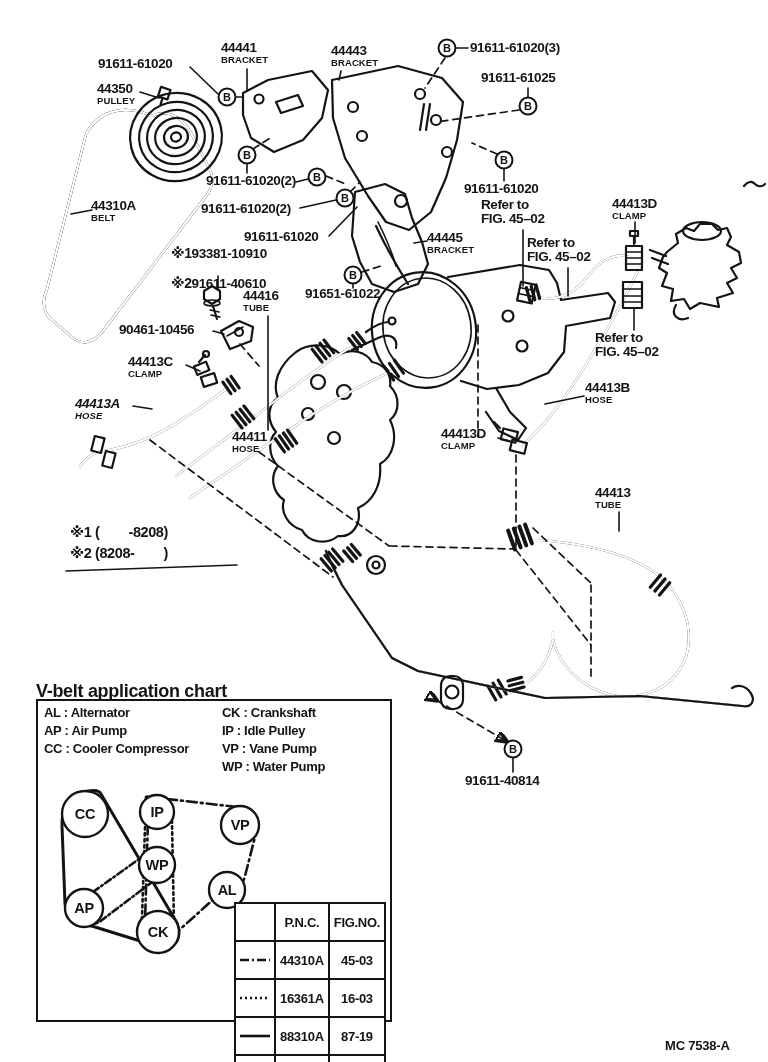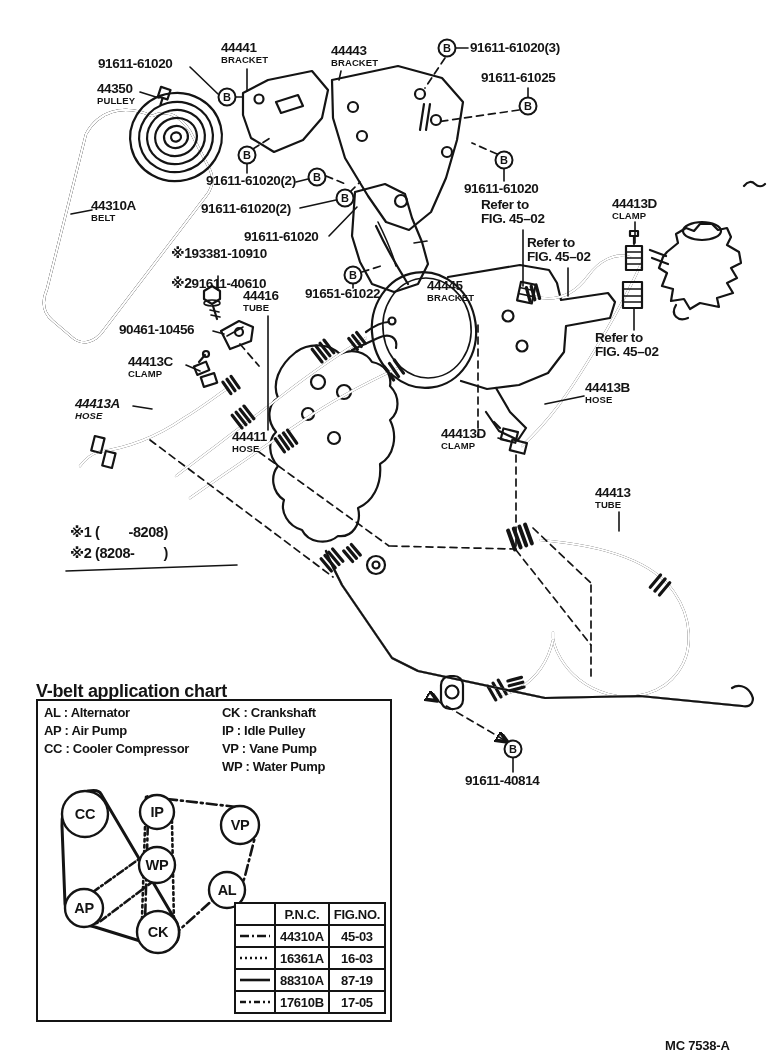--- a/index.html
+++ b/index.html
@@ -39,21 +39,21 @@
   }
   #chart-title { position:absolute; z-index:3; left:36px; top:681px; font-size:18px; font-weight:bold; letter-spacing:-0.3px; }
   .legend-col { position:absolute; z-index:3; font-size:13px; font-weight:bold; letter-spacing:-0.3px; }
   .legend-col .legend-item { height:18px; }
   #legend-left { left:44px; top:705px; }
   #legend-right { left:222px; top:705px; }
 
   #pnc-table { position:absolute; z-index:4; left:234px; top:902px; border-collapse:collapse; background:#ffffff; }
   #pnc-table th, #pnc-table td {
     border:2.2px solid #141414; font-size:13px; font-weight:bold; text-align:center;
-    padding:0 4px; height:20px; letter-spacing:-0.3px;
+    padding:8px 4px; height:20px; letter-spacing:-0.3px;
   }
   #pnc-table .c-line { width:34px; padding:0 2px; }
   #pnc-table svg { display:block; margin:0 auto; }
   #pnc-table svg line { stroke:#141414; stroke-width:2.6; }
   .ls-dashdot  { stroke-dasharray:9 3 2 3; }
   .ls-dotted   { stroke-dasharray:2 3; }
   .ls-solid    { }
   .ls-dashdot2 { stroke-dasharray:6 3 2 3; }
 
   #footer-code { position:absolute; z-index:3; left:665px; top:1038px; font-size:13px; font-weight:bold; letter-spacing:-0.2px; }
@@ -470,21 +470,21 @@
       <span class="num">FIG. 45–02</span>
     </div>
   <div class="lbl" style="left:612px; top:197px;">
       <span class="num">44413D</span>
       <span class="sub">CLAMP</span>
     </div>
   <div class="lbl" style="left:527px; top:236px;">
       <span class="num">Refer to</span>
       <span class="num">FIG. 45–02</span>
     </div>
-  <div class="lbl" style="left:427px; top:231px;margin-top:48px;">
+  <div class="lbl" style="left:427px; top:231px;">
       <span class="num">44445</span>
       <span class="sub">BRACKET</span>
     </div>
   <div class="lbl" style="left:305px; top:287px;">
       <span class="num">91651-61022</span>
     </div>
   <div class="lbl" style="left:243px; top:289px;">
       <span class="num">44416</span>
       <span class="sub">TUBE</span>
     </div>

